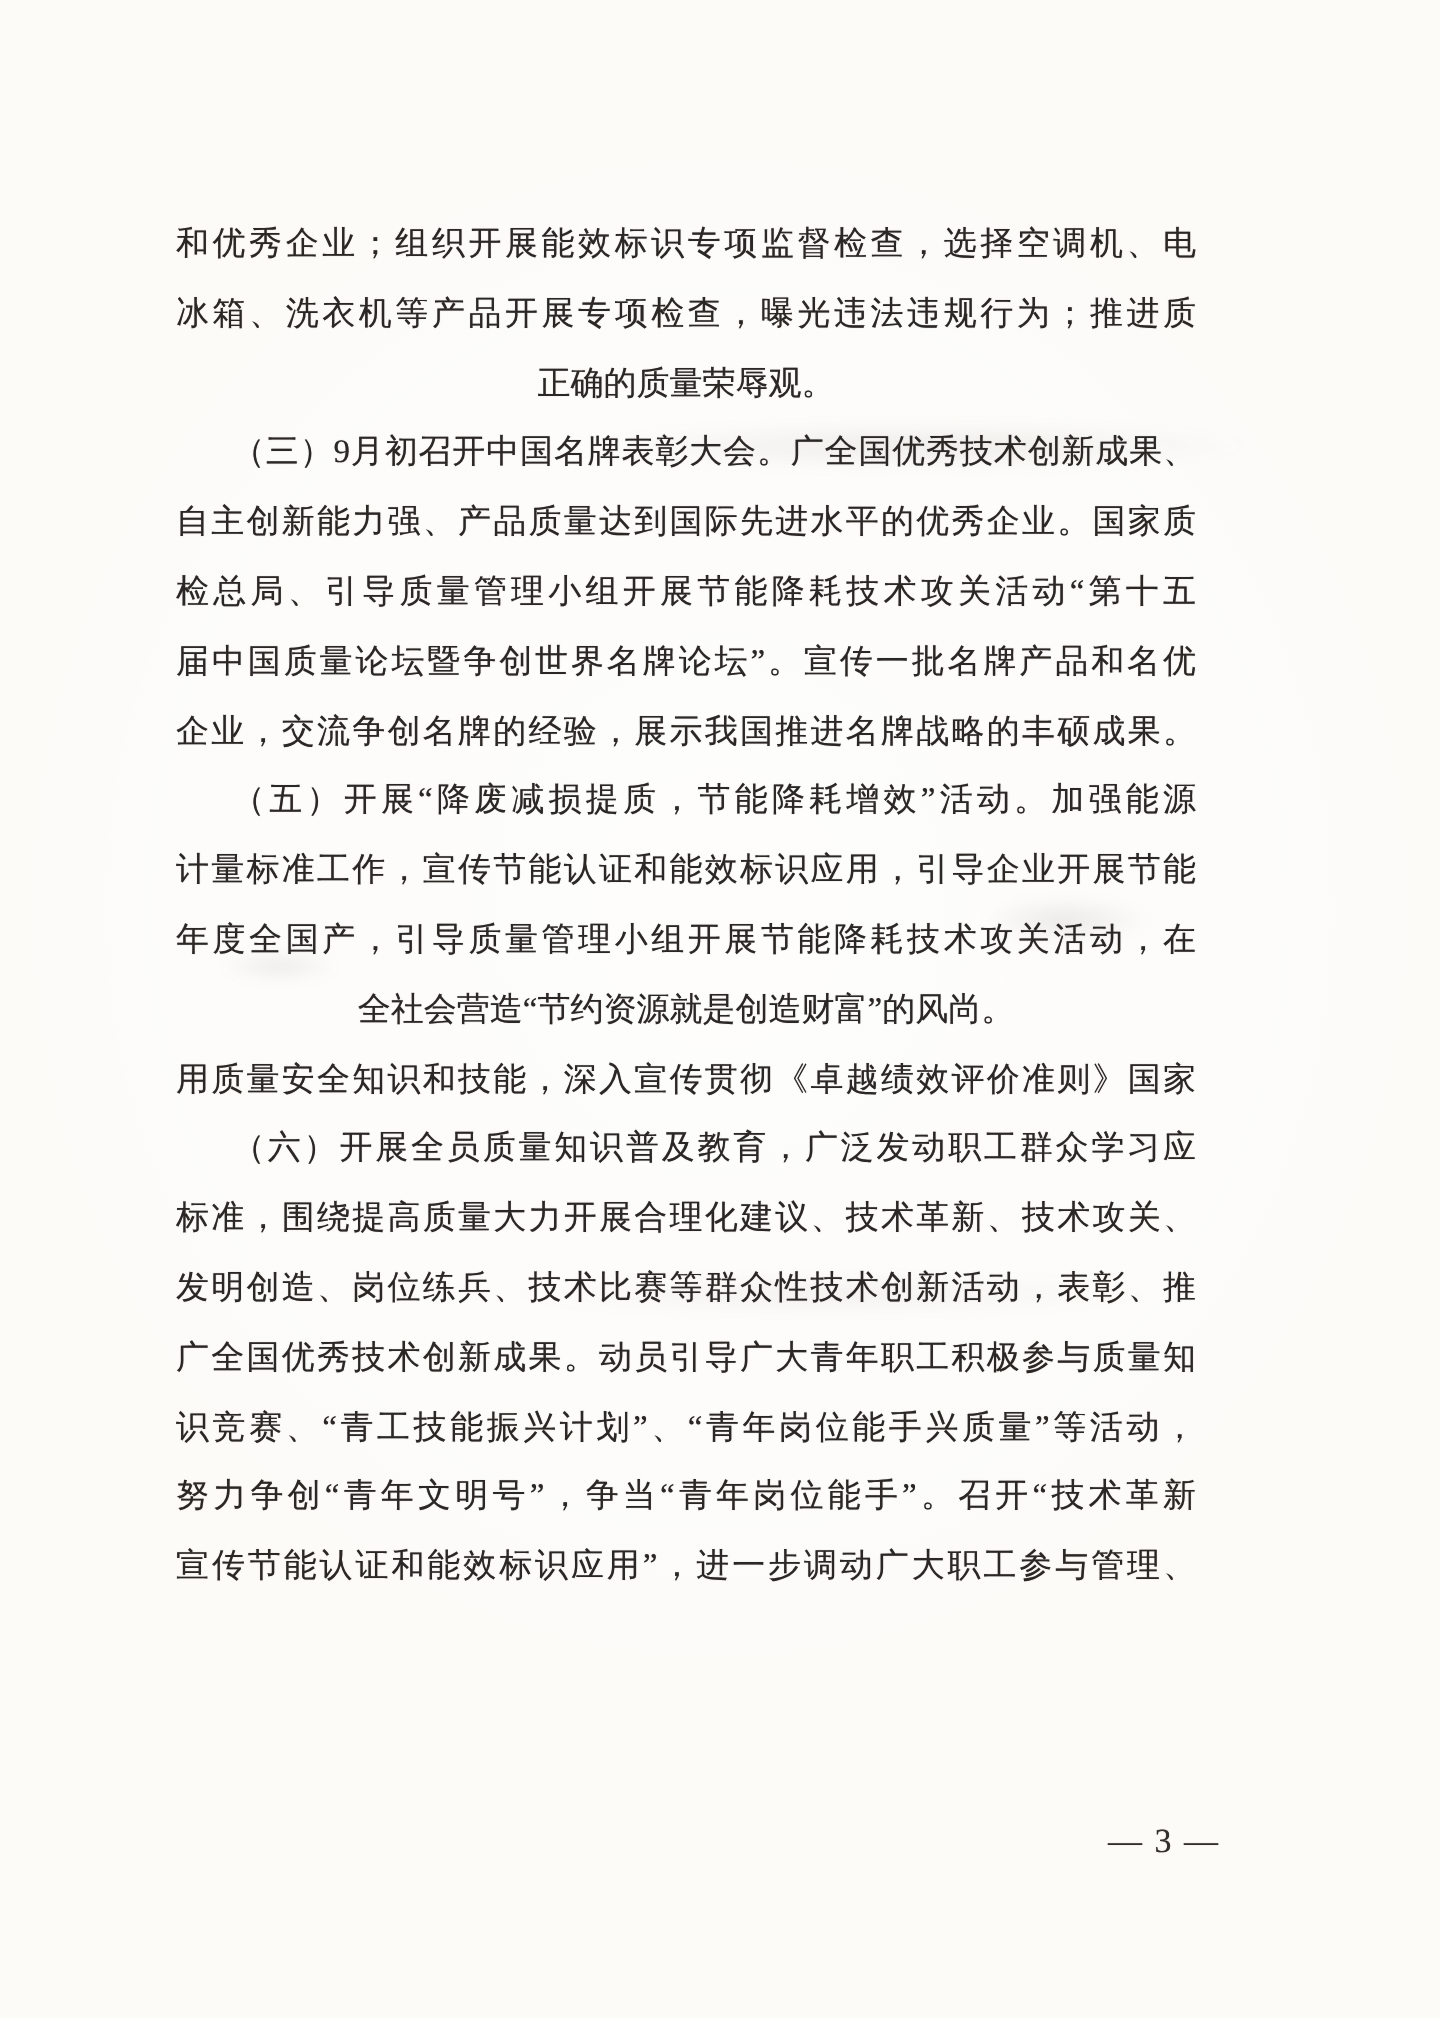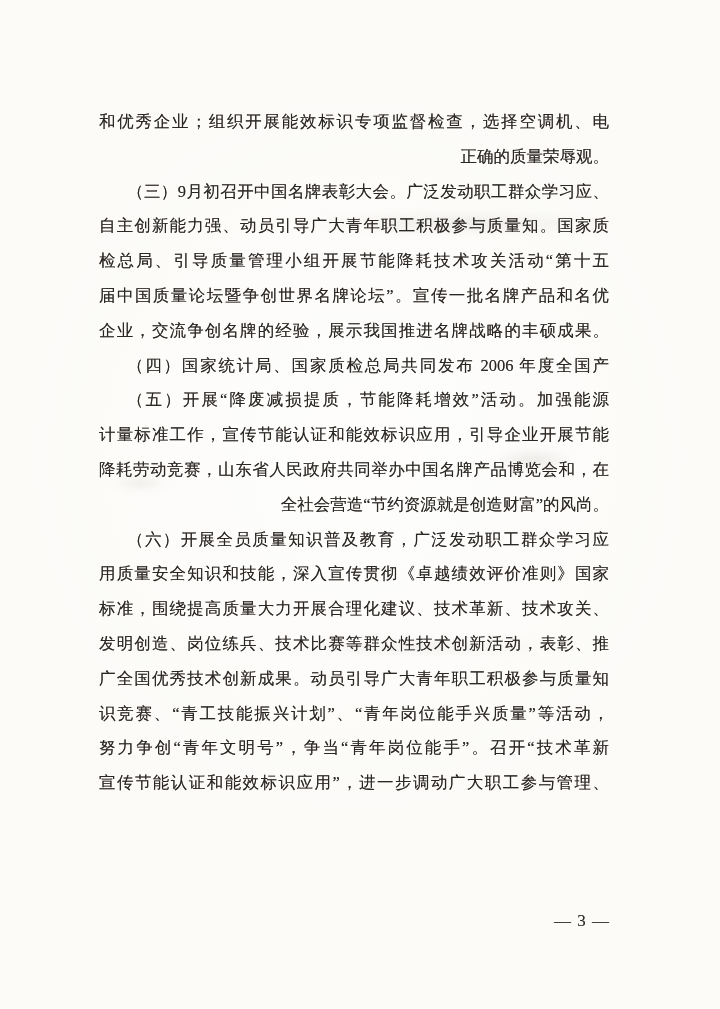--- a/index.html
+++ b/index.html
@@ -18,31 +18,31 @@
   .paper-tone {
     position: absolute;
     inset: 0;
     background:
       radial-gradient(ellipse 90% 70% at 50% 45%, rgba(255,255,255,0.6) 0%, rgba(0,0,0,0) 60%),
       radial-gradient(ellipse 120% 120% at 50% 50%, rgba(0,0,0,0) 70%, rgba(90,85,75,0.05) 100%);
     pointer-events: none;
   }
   .text-block {
     position: absolute;
-    left: 99px;
+    left: 88px;
     top: 105px;
     width: 510px;
   }
   .line {
     height: 34.8px;
     line-height: 34.8px;
     overflow: hidden;
     font-size: 16.5px;
     color: #2b2724;
-    text-align: right;
+    text-align: center;
     white-space: pre;
     text-shadow: 0 0 0.4px rgba(43,39,36,0.55);
   }
   .line.j {
     white-space: normal;
     text-align: justify;
     text-align-last: justify;
     text-justify: inter-ideograph;
   }
   .line.indent {
@@ -76,33 +76,33 @@
 
 <div class="paper-tone"></div>
 
 <div class="smudge s1"></div>
 <div class="smudge s2"></div>
 <div class="smudge s3"></div>
 <div class="smudge s4"></div>
 
 <div class="text-block">
   <div class="line j">和优秀企业；组织开展能效标识专项监督检查，选择空调机、电</div>
+  <div class="line j">冰箱、洗衣机等产品开展专项检查，曝光违法违规行为；推进质</div>
   <div class="line">正确的质量荣辱观。</div>
-  <div class="line j indent">（三）9月初召开中国名牌表彰大会。广泛发动职工群众学习应、</div>
-  <div class="line j">自主创新能力强、动员引导广大青年职工积极参与质量知。国家质</div>
+  <div class="line j indent">（三）9月初召开中国名牌表彰大会。广全国优秀技术创新成果、</div>
+  <div class="line j">自主创新能力强、产品质量达到国际先进水平的优秀企业。国家质</div>
   <div class="line j">检总局、引导质量管理小组开展节能降耗技术攻关活动“第十五</div>
   <div class="line j">届中国质量论坛暨争创世界名牌论坛”。宣传一批名牌产品和名优</div>
   <div class="line j">企业，交流争创名牌的经验，展示我国推进名牌战略的丰硕成果。</div>
-  <div class="line j indent">（四）国家统计局、国家质检总局共同发布 2006 年度全国产</div>
   <div class="line j indent">（五）开展“降废减损提质，节能降耗增效”活动。加强能源</div>
   <div class="line j">计量标准工作，宣传节能认证和能效标识应用，引导企业开展节能</div>
-  <div class="line j">降耗劳动竞赛，山东省人民政府共同举办中国名牌产品博览会和，在</div>
+  <div class="line j">年度全国产，引导质量管理小组开展节能降耗技术攻关活动，在</div>
   <div class="line">全社会营造“节约资源就是创造财富”的风尚。</div>
+  <div class="line j">用质量安全知识和技能，深入宣传贯彻《卓越绩效评价准则》国家</div>
   <div class="line j indent">（六）开展全员质量知识普及教育，广泛发动职工群众学习应</div>
-  <div class="line j">用质量安全知识和技能，深入宣传贯彻《卓越绩效评价准则》国家</div>
   <div class="line j">标准，围绕提高质量大力开展合理化建议、技术革新、技术攻关、</div>
   <div class="line j">发明创造、岗位练兵、技术比赛等群众性技术创新活动，表彰、推</div>
   <div class="line j">广全国优秀技术创新成果。动员引导广大青年职工积极参与质量知</div>
   <div class="line j">识竞赛、“青工技能振兴计划”、“青年岗位能手兴质量”等活动，</div>
   <div class="line j">努力争创“青年文明号”，争当“青年岗位能手”。召开“技术革新</div>
   <div class="line j">宣传节能认证和能效标识应用”，进一步调动广大职工参与管理、</div>
 </div>
 
 <div class="page-number">— 3 —</div>
 

